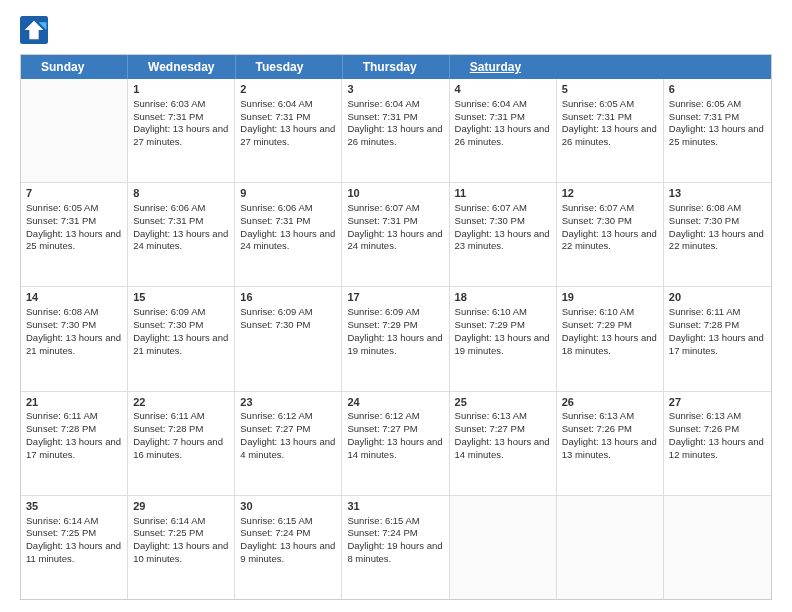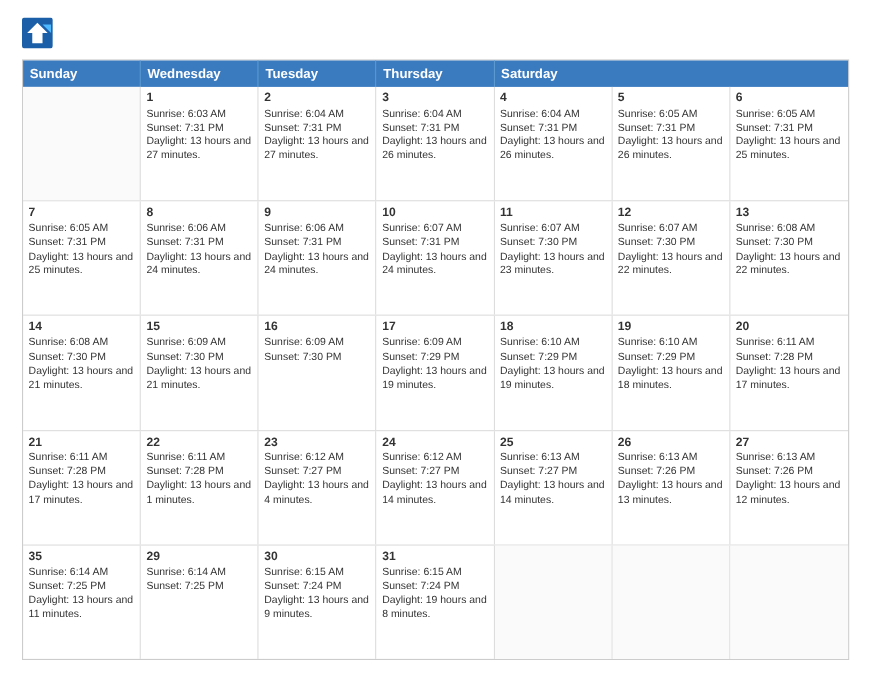--- a/index.html
+++ b/index.html
@@ -62,25 +62,25 @@
     }
     .cal-header {
       display: grid;
       grid-template-columns: repeat(7, 1fr);
       background: #3a7abf;
     }
     .cal-header-cell {
       color: #fff;
       font-size: 12px;
       font-weight: bold;
-      padding: 5px 6px;
+      padding: 5px 20px;
       text-align: left;
       border-right: 1px solid #5a9ad0;
     }
-    .cal-header-cell:last-child { border-right: none; }
+    .cal-header-cell:last-child { border-right: none; text-decoration: underline; }
     .cal-body {
       flex: 1;
       display: flex;
       flex-direction: column;
     }
     .cal-row {
       display: grid;
       grid-template-columns: repeat(7, 1fr);
       flex: 1;
       border-bottom: 1px solid #ddd;
@@ -264,21 +264,21 @@
           <div class="cal-cell">
             <span class="day-num">21</span>
             <div>Sunrise: 6:11 AM</div>
             <div>Sunset: 7:28 PM</div>
             <div>Daylight: 13 hours and 17 minutes.</div>
           </div>
           <div class="cal-cell">
             <span class="day-num">22</span>
             <div>Sunrise: 6:11 AM</div>
             <div>Sunset: 7:28 PM</div>
-            <div>Daylight: 13 hours and 1 minutes.</div>
+            <div>Daylight: 7 hours and 16 minutes.</div>
           </div>
           <div class="cal-cell">
             <span class="day-num">23</span>
             <div>Sunrise: 6:12 AM</div>
             <div>Sunset: 7:27 PM</div>
             <div>Daylight: 13 hours and 4 minutes.</div>
           </div>
           <div class="cal-cell">
             <span class="day-num">24</span>
             <div>Sunrise: 6:12 AM</div>
@@ -308,20 +308,21 @@
           <div class="cal-cell">
             <span class="day-num">35</span>
             <div>Sunrise: 6:14 AM</div>
             <div>Sunset: 7:25 PM</div>
             <div>Daylight: 13 hours and 11 minutes.</div>
           </div>
           <div class="cal-cell">
             <span class="day-num">29</span>
             <div>Sunrise: 6:14 AM</div>
             <div>Sunset: 7:25 PM</div>
+            <div>Daylight: 13 hours and 10 minutes.</div>
           </div>
           <div class="cal-cell">
             <span class="day-num">30</span>
             <div>Sunrise: 6:15 AM</div>
             <div>Sunset: 7:24 PM</div>
             <div>Daylight: 13 hours and 9 minutes.</div>
           </div>
           <div class="cal-cell">
             <span class="day-num">31</span>
             <div>Sunrise: 6:15 AM</div>

